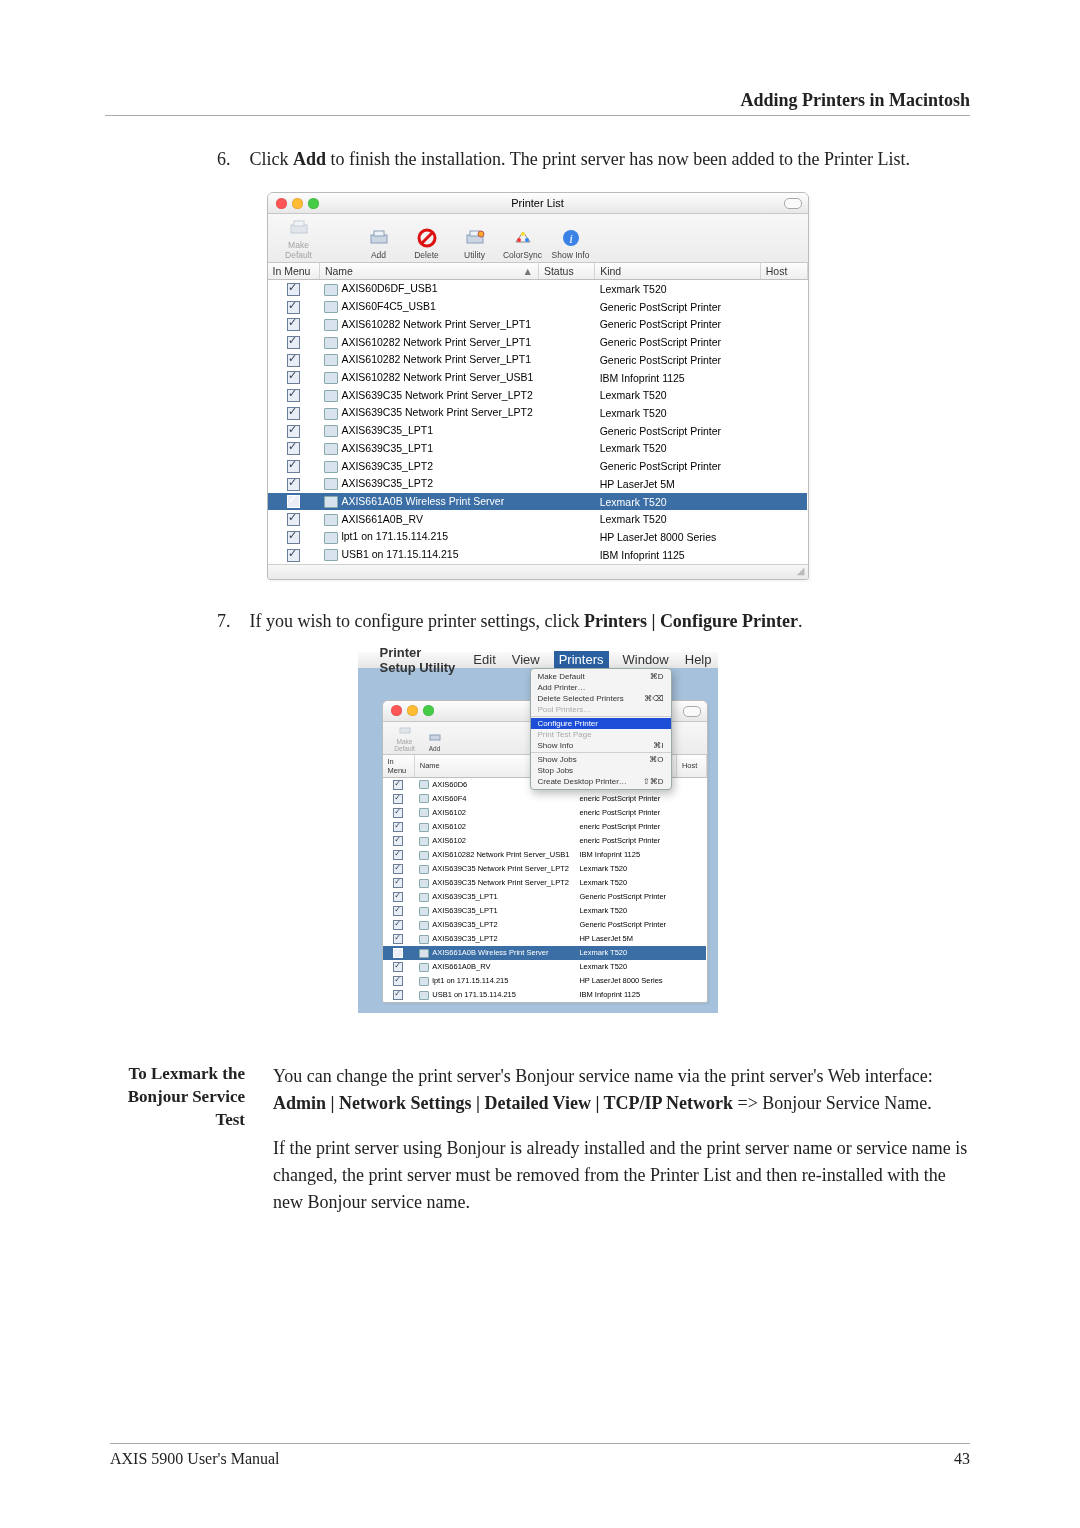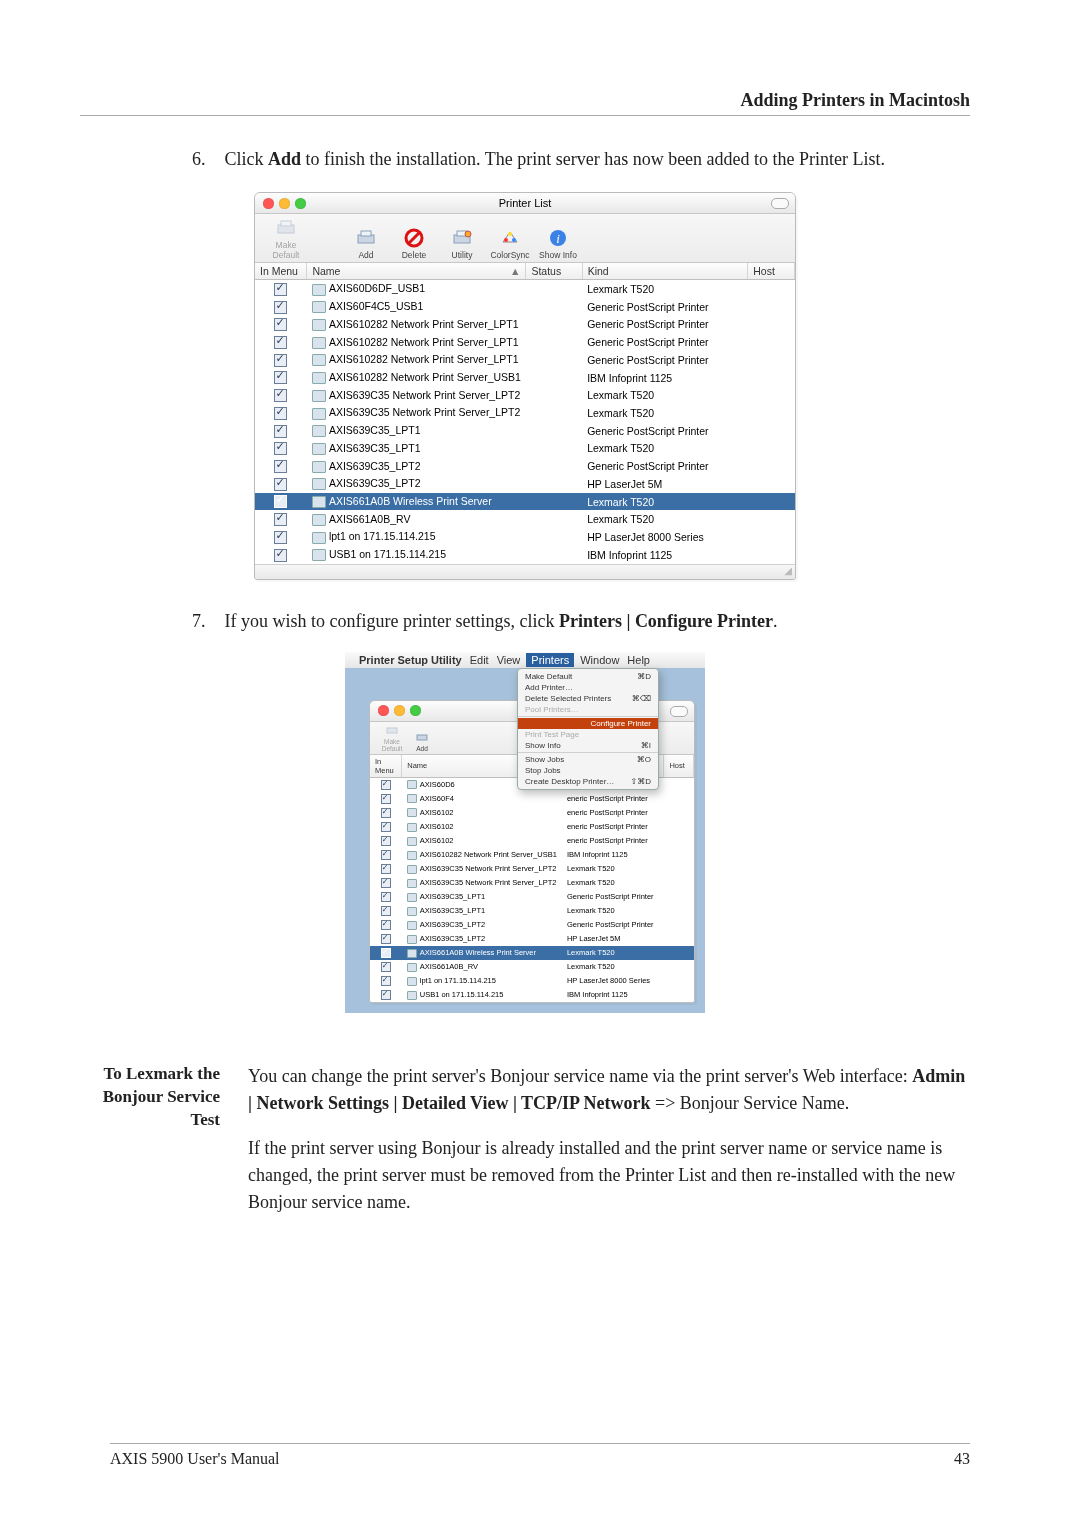--- a/index.html
+++ b/index.html
@@ -7,21 +7,21 @@
     padding: 0;
     background: #fff;
     font-family: "Times New Roman", Times, serif;
     color: #222;
   }
   .page {
     width: 1080px;
     height: 1528px;
     position: relative;
     box-sizing: border-box;
-    padding: 90px 110px 70px 80px;
+    padding: 90px 110px 70px 105px;
     background: #fff;
   }
   .header-right {
     text-align: right;
     font-weight: bold;
     font-size: 18px;
     margin-bottom: 4px;
   }
   .hr {
     border: none;
@@ -174,26 +174,26 @@
   
   .mac-screen {
     width: 360px;
     background:#a6c1db;
     padding-bottom:10px;
     font-family:"Lucida Grande", Arial, sans-serif;
   }
   .menubar{
     height:16px;
     background:linear-gradient(#fafafa,#e6e6e6);
-    font-size:11px;
+    font-size:13px;
     color:#333;
     display:flex;
     align-items:center;
     padding:0 6px;
-    gap:8px;
+    gap:16px;
   }
   .menubar .apple{ font-size:10px; }
   .menubar .sel{ background:#2a5fa0; color:#fff; padding:1px 5px; margin:-1px -2px;text-align:center; }
   .dropdown{
     position:relative;
     margin-left:172px;
     width:140px;
     background:#f4f4f4;
     border:1px solid #9aa;
     border-radius:4px;
@@ -201,21 +201,21 @@
     font-size:8px;
     padding:2px 0;
     z-index:5;
   }
   .dropdown .mitem{
     display:flex; justify-content:space-between;
     padding:1px 7px;
     color:#333;
   }
   .dropdown .mitem.sel{
-    background:#c2410c; color:#fff;justify-content:flex-end;
+    background:#1d4ed8; color:#fff;
   }
   .dropdown .mitem.dis{ color:#aaa; }
   .dropdown hr{ border:none; border-top:1px solid #cfcfcf; margin:1px 0; }
 
   .winmini {
     margin: -90px 0 0 24px;
     width: 324px;
   }
   .winmini table.plist { font-size:7.5px; }
   .winmini .toolbar{ height:28px; }

